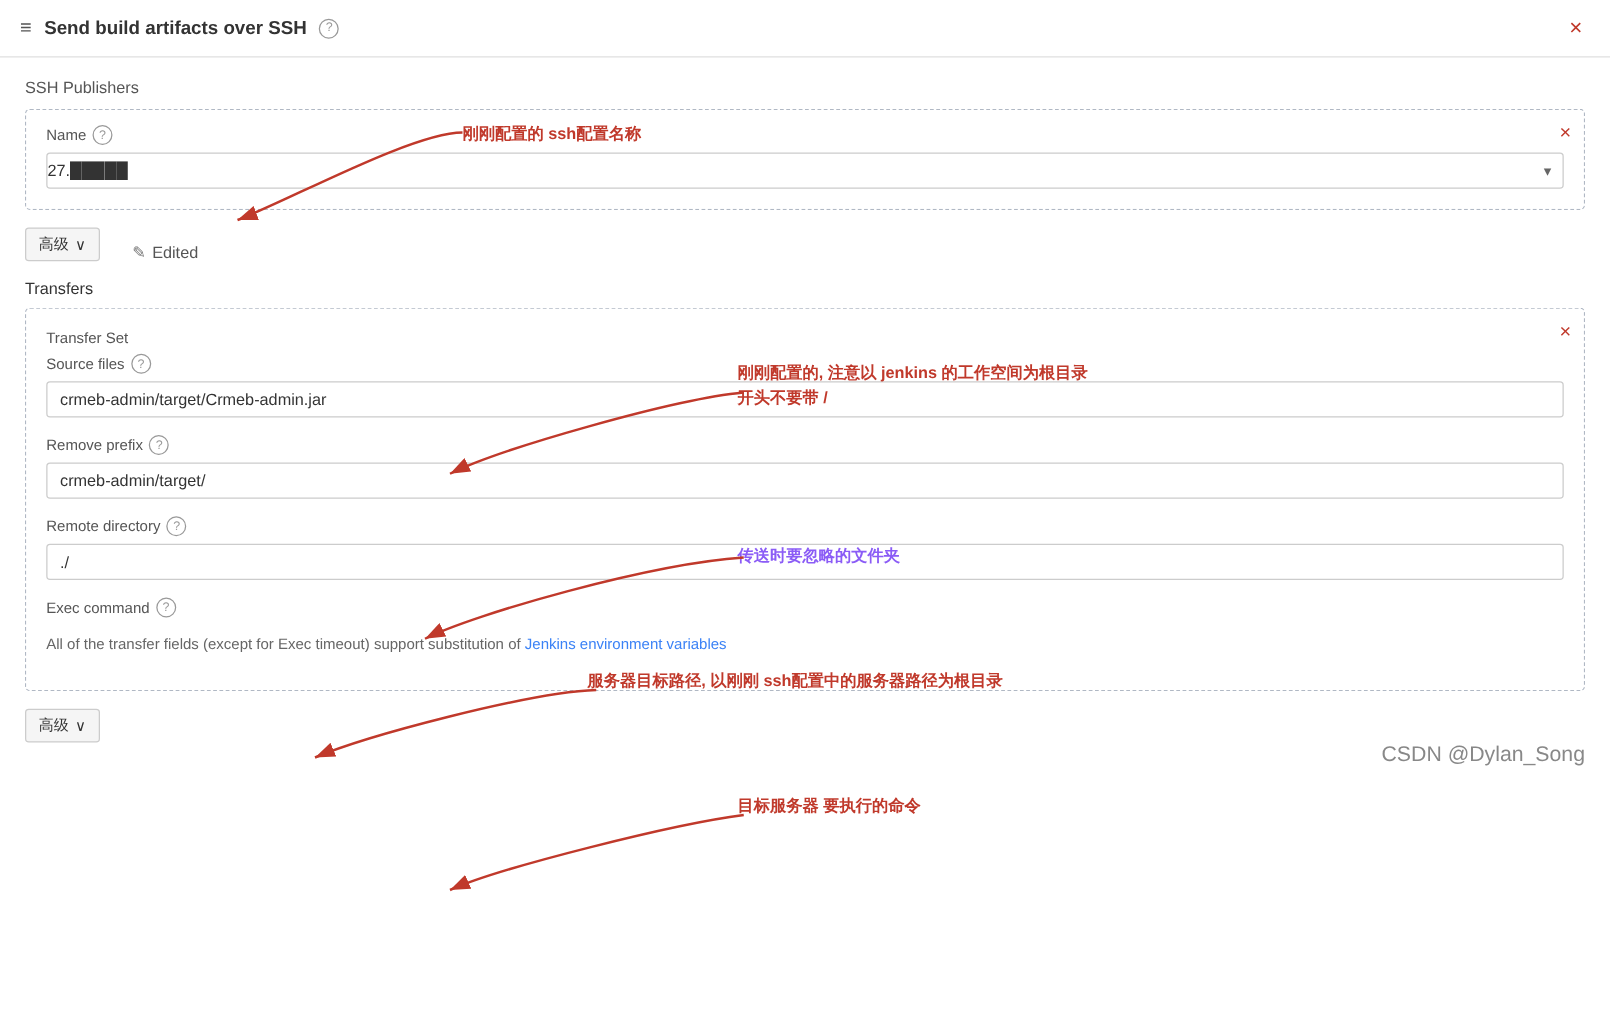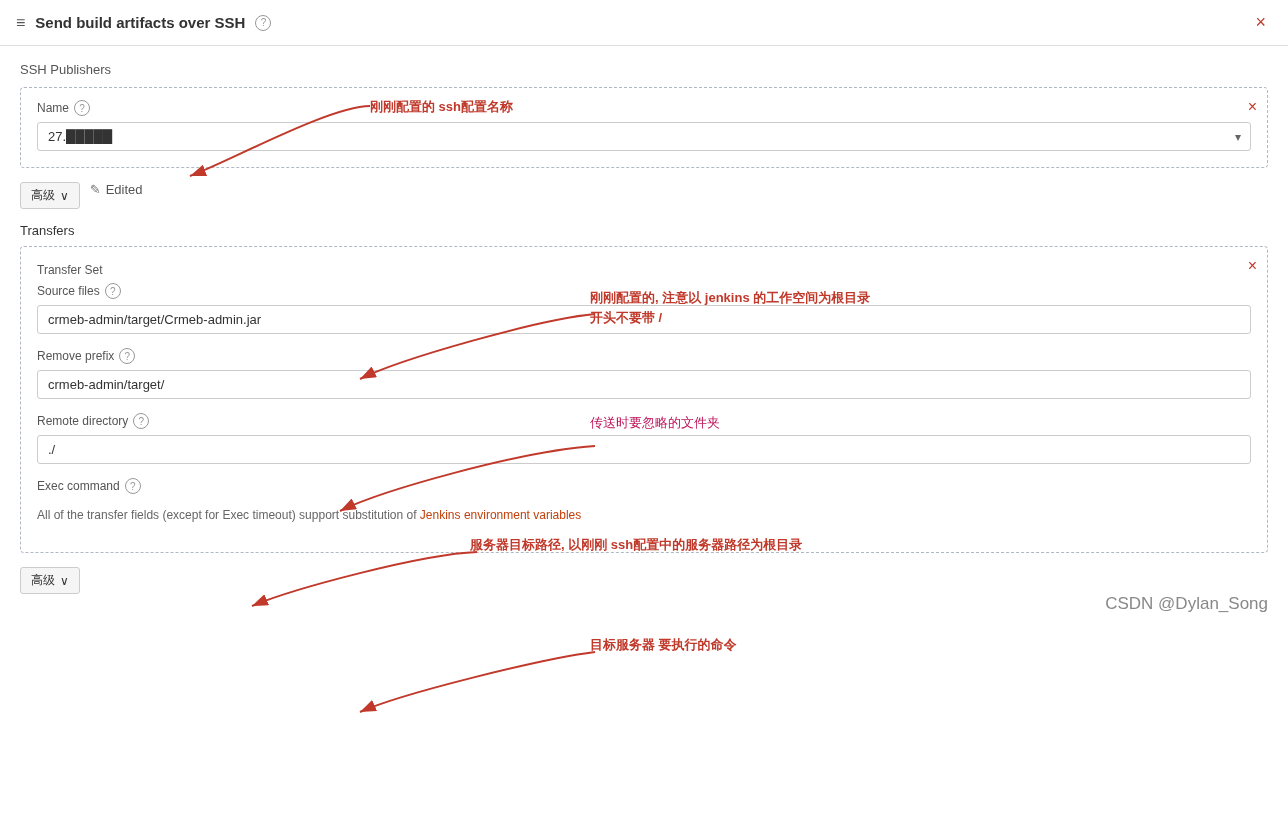--- a/index.html
+++ b/index.html
@@ -93,21 +93,21 @@
       outline: none;
       background: #fff;
     }
     .field-input.active-border {
       border: 2px solid #333;
     }
     .dropdown-input {
       width: 100%;
       border: 1px solid #ccc;
       border-radius: 3px;
-      padding: 6px 10px;
+      padding: 6px 0;
       font-size: 13px;
       color: #333;
       background: #fff;
       appearance: none;
       cursor: pointer;
     }
     .dropdown-wrapper {
       position: relative;
     }
     .dropdown-arrow {
@@ -124,22 +124,22 @@
       top: 10px;
       right: 10px;
       background: none;
       border: none;
       color: #c0392b;
       font-size: 16px;
       cursor: pointer;
     }
     .toolbar-row {
       display: flex;
-      align-items: flex-start;
-      gap: 10px;
+      align-items: flex-end;
+      gap: 26px;
       margin-top: 14px;
       margin-bottom: 14px;
     }
     .btn-advanced {
       display: inline-flex;
       align-items: center;
       gap: 5px;
       padding: 4px 10px;
       border: 1px solid #ccc;
       border-radius: 3px;
@@ -175,21 +175,21 @@
     .field-group {
       margin-bottom: 14px;
     }
     .footer-note {
       font-size: 12px;
       color: #666;
       margin-top: 14px;
       margin-bottom: 14px;
     }
     .footer-note a {
-      color: #c2410c;
+      color: #3b82f6;
       text-decoration: none;
     }
     .watermark {
       position: absolute;
       bottom: 10px;
       right: 20px;
       font-size: 17px;
       color: #888;
     }
   </style>
@@ -307,21 +307,21 @@
 
     <svg style="position:absolute; top:258px; left:340px; pointer-events:none;" width="260" height="90">
       <defs>
         <marker id="arrowhead2" markerWidth="8" markerHeight="6" refX="8" refY="3" orient="auto">
           <polygon points="0 0, 8 3, 0 6" fill="#c0392b"></polygon>
         </marker>
       </defs>
       <path d="M 255 10 C 200 15, 60 55, 20 75" stroke="#c0392b" stroke-width="2" fill="none" marker-end="url(#arrowhead2)"></path>
     </svg>
 
-    <div style="position:absolute; top:368px; left:590px; color:#be185d; font-size:13px; font-weight:normal; pointer-events:none; white-space:nowrap;">传送时要忽略的文件夹</div>
+    <div style="position:absolute; top:390px; left:590px; color:#8b5cf6; font-size:13px; font-weight:bold; pointer-events:none; white-space:nowrap;">传送时要忽略的文件夹</div>
 
     <svg style="position:absolute; top:390px; left:320px; pointer-events:none;" width="280" height="90">
       <defs>
         <marker id="arrowhead3" markerWidth="8" markerHeight="6" refX="8" refY="3" orient="auto">
           <polygon points="0 0, 8 3, 0 6" fill="#c0392b"></polygon>
         </marker>
       </defs>
       <path d="M 275 10 C 200 15, 60 55, 20 75" stroke="#c0392b" stroke-width="2" fill="none" marker-end="url(#arrowhead3)"></path>
     </svg>
 

